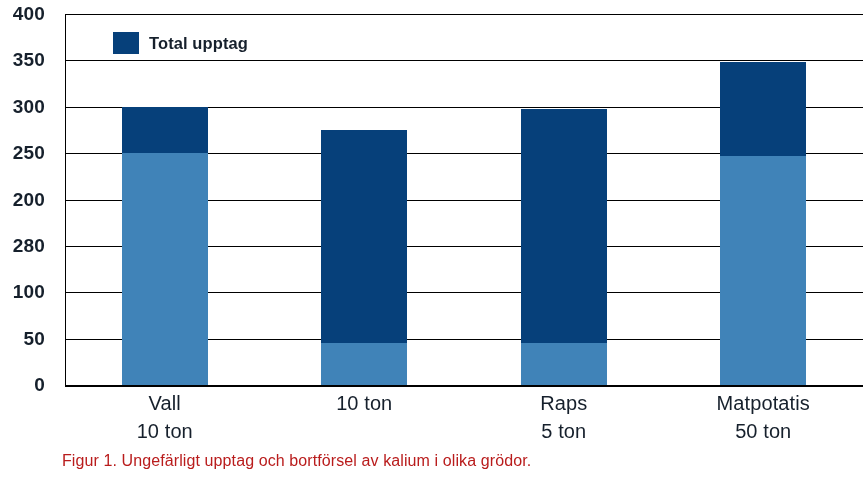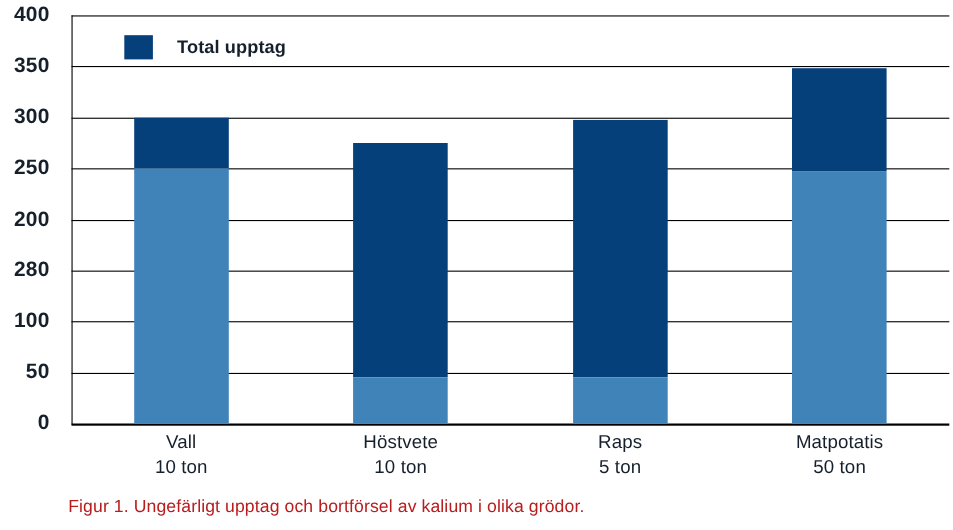--- a/index.html
+++ b/index.html
@@ -113,21 +113,21 @@
     left: 113px;
     top: 32px;
     display: flex;
     align-items: center;
     gap: 26px;
     z-index: 5;
   }
   .legend-item {
     display: flex;
     align-items: center;
-    gap: 22px;
+    gap: 10px;
     justify-content: space-between;
   }
   .legend-swatch {
     width: 26px;
     height: 22px;
     flex: 0 0 auto;
   }
   .legend-label {
     font-size: 16.5px;
     font-weight: 700;
@@ -143,21 +143,21 @@
     top: 390px;
     width: 798px;
     display: flex;
   }
   .xlabel-slot {
     flex: 1 1 0;
     text-align: center;
     line-height: 1.38;
   }
   .xlabel-name, .xlabel-sub {
-    font-size: 17px;
+    font-size: 20px;
     color: #16202c;
     display: block;
     letter-spacing: .1px;
     text-align: center;
   }
 
   
   .caption {
     position: absolute;
     left: 62px;
@@ -232,21 +232,20 @@
       <span class="legend-label">Total upptag</span>
     </div>
   </div>
 
   <div class="xlabels">
       <div class="xlabel-slot">
         <span class="xlabel-name">Vall</span>
         <span class="xlabel-sub">10 ton</span>
       </div>
       <div class="xlabel-slot">
-        <span class="xlabel-name">Höstvete</span>
         <span class="xlabel-sub">10 ton</span>
       </div>
       <div class="xlabel-slot">
         <span class="xlabel-name">Raps</span>
         <span class="xlabel-sub">5 ton</span>
       </div>
       <div class="xlabel-slot">
         <span class="xlabel-name">Matpotatis</span>
         <span class="xlabel-sub">50 ton</span>
       </div>

